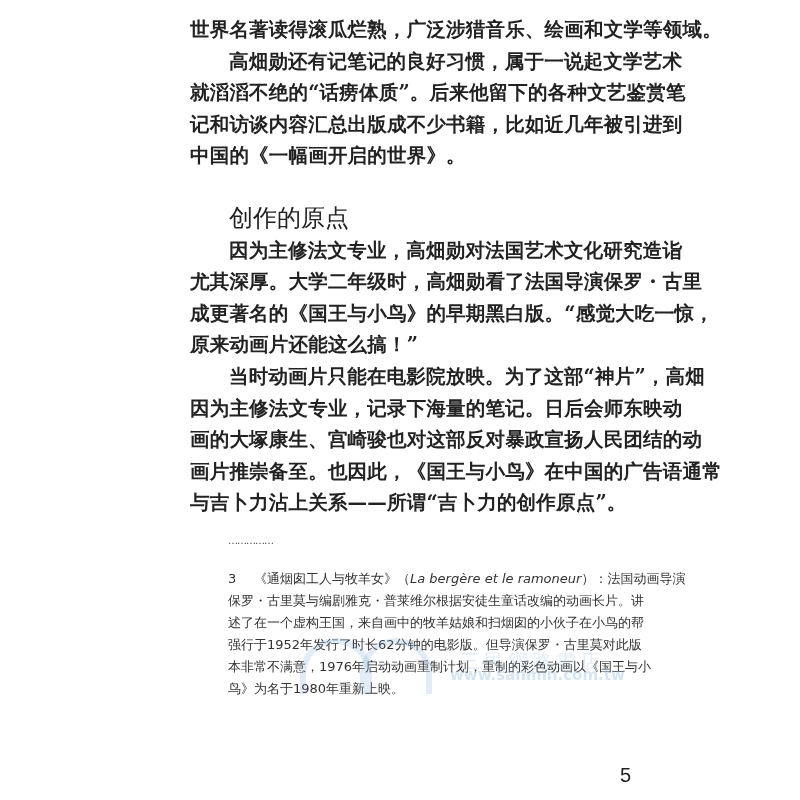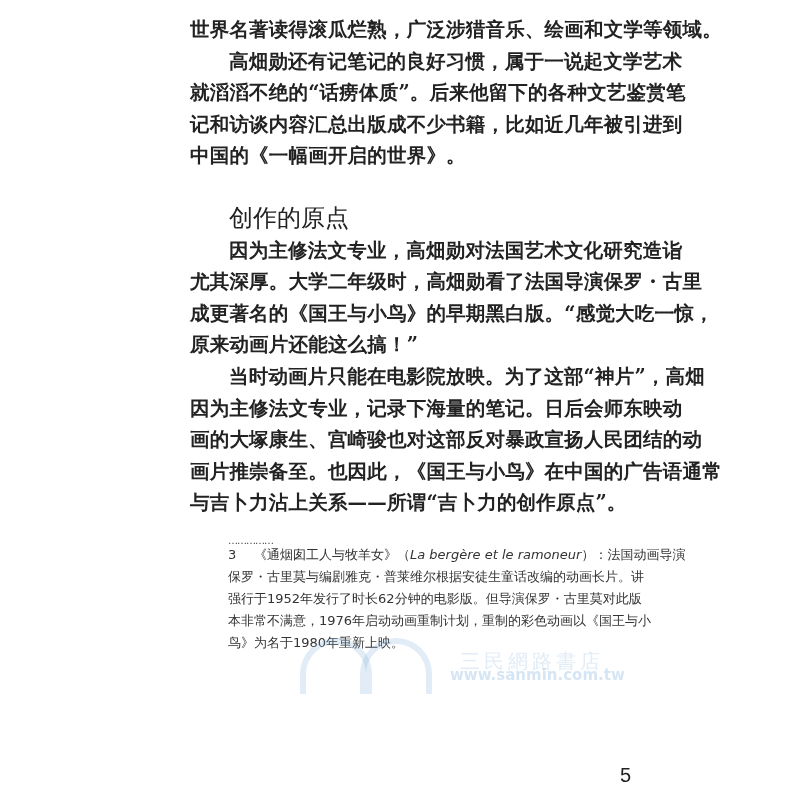--- a/index.html
+++ b/index.html
@@ -6,21 +6,21 @@
     body { width: 800px; height: 800px; position: relative; overflow: hidden;
            font-family: "DejaVu Serif", "Liberation Serif", serif; color: #222; }
     .page { position: absolute; left: 190px; top: 14px; width: 468px; }
     .line { font-size: 19.5px; line-height: 31.6px; height: 31.6px; white-space: nowrap; letter-spacing: 0.2px; font-weight: bold; }
     .indent { padding-left: 39px; }
     .gap { height: 31px; }
     .heading { font-size: 24px; line-height: 31.6px; height: 31.6px; padding-left: 39px; white-space: nowrap; }
     .sup { font-size: 11px; vertical-align: 7px; }
     .fn-rule { position: absolute; left: 228px; top: 535px; font-size: 10px; letter-spacing: -1px; color: #444;
                font-family: "DejaVu Sans", sans-serif; }
-    .footnote { position: absolute; left: 228px; top: 544px; width: 440px;
+    .footnote { position: absolute; left: 228px; top: 568px; width: 440px;
                 font-family: "DejaVu Sans", "Liberation Sans", sans-serif; color: #333; }
     .fn-line { font-size: 13px; line-height: 22px; height: 22px; white-space: nowrap; }
     .fn-num { display: inline-block; width: 26px; }
     .fn-it { font-style: italic; }
     .watermark { position: absolute; left: 300px; top: 628px; width: 380px; height: 70px; pointer-events: none; }
     .wm-arc { position: absolute; border: 6px solid rgba(120,170,215,0.22); border-bottom: none;
               border-radius: 60px 60px 0 0; }
     .wm-cn { position: absolute; left: 160px; top: 20px; font-size: 20px; color: rgba(120,170,215,0.22);
              font-family: "DejaVu Sans", sans-serif; letter-spacing: 4px; white-space: nowrap; }
     .wm-url { position: absolute; left: 150px; top: 38px; font-size: 15px; color: rgba(120,170,215,0.3);
@@ -48,20 +48,21 @@
   <div class="line">画的大塚康生、宫崎骏也对这部反对暴政宣扬人民团结的动</div>
   <div class="line">画片推崇备至。也因此，《国王与小鸟》在中国的广告语通常</div>
   <div class="line">与吉卜力沾上关系——所谓“吉卜力的创作原点”。</div>
 </div>
 
 <div class="fn-rule">……………</div>
 
 <div class="footnote">
   <div class="fn-line"><span class="fn-num">3</span><span>《通烟囱工人与牧羊女》（</span><span class="fn-it">La bergère et le ramoneur</span><span>）：法国动画导演</span></div>
   <div class="fn-line">保罗・古里莫与编剧雅克・普莱维尔根据安徒生童话改编的动画长片。讲</div>
+  <div class="fn-line">述了在一个虚构王国，来自画中的牧羊姑娘和扫烟囱的小伙子在小鸟的帮</div>
   <div class="fn-line">强行于1952年发行了时长62分钟的电影版。但导演保罗・古里莫对此版</div>
   <div class="fn-line">本非常不满意，1976年启动动画重制计划，重制的彩色动画以《国王与小</div>
   <div class="fn-line">鸟》为名于1980年重新上映。</div>
 </div>
 
 <div class="watermark">
   <div class="wm-arc" style="left:0;top:10px;width:60px;height:50px;"></div>
   <div class="wm-arc" style="left:60px;top:10px;width:60px;height:50px;"></div>
   <div class="wm-cn">三民網路書店</div>
   <div class="wm-url">www.sanmin.com.tw</div>

